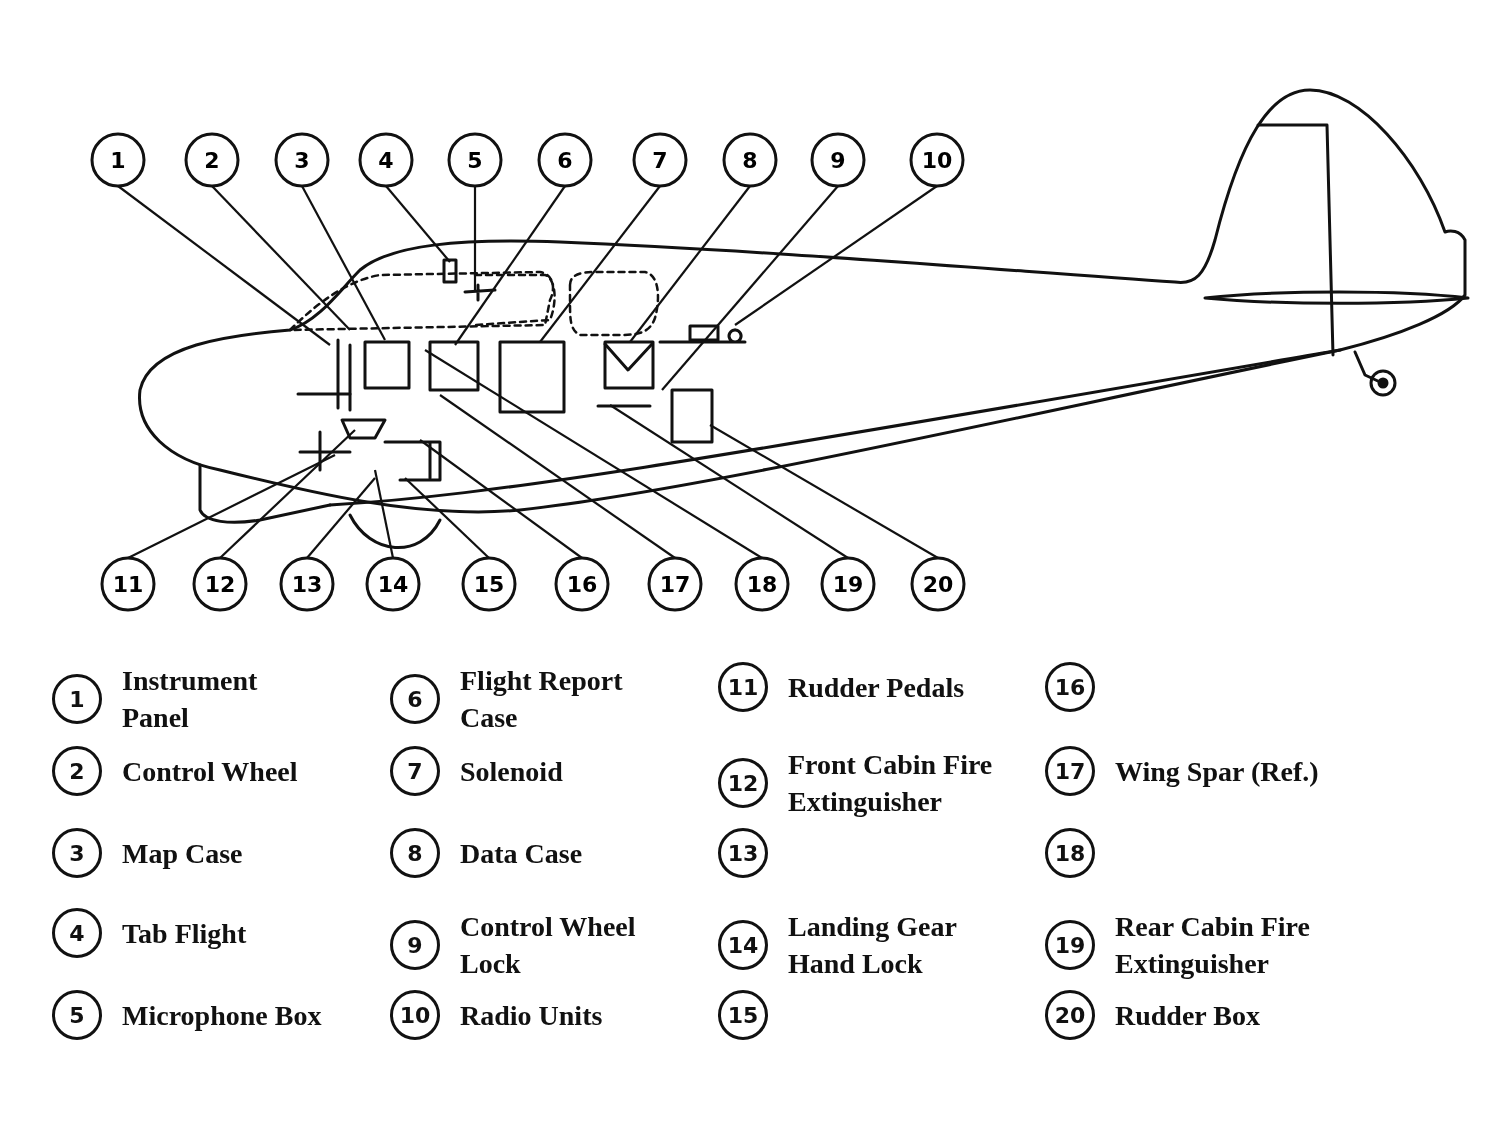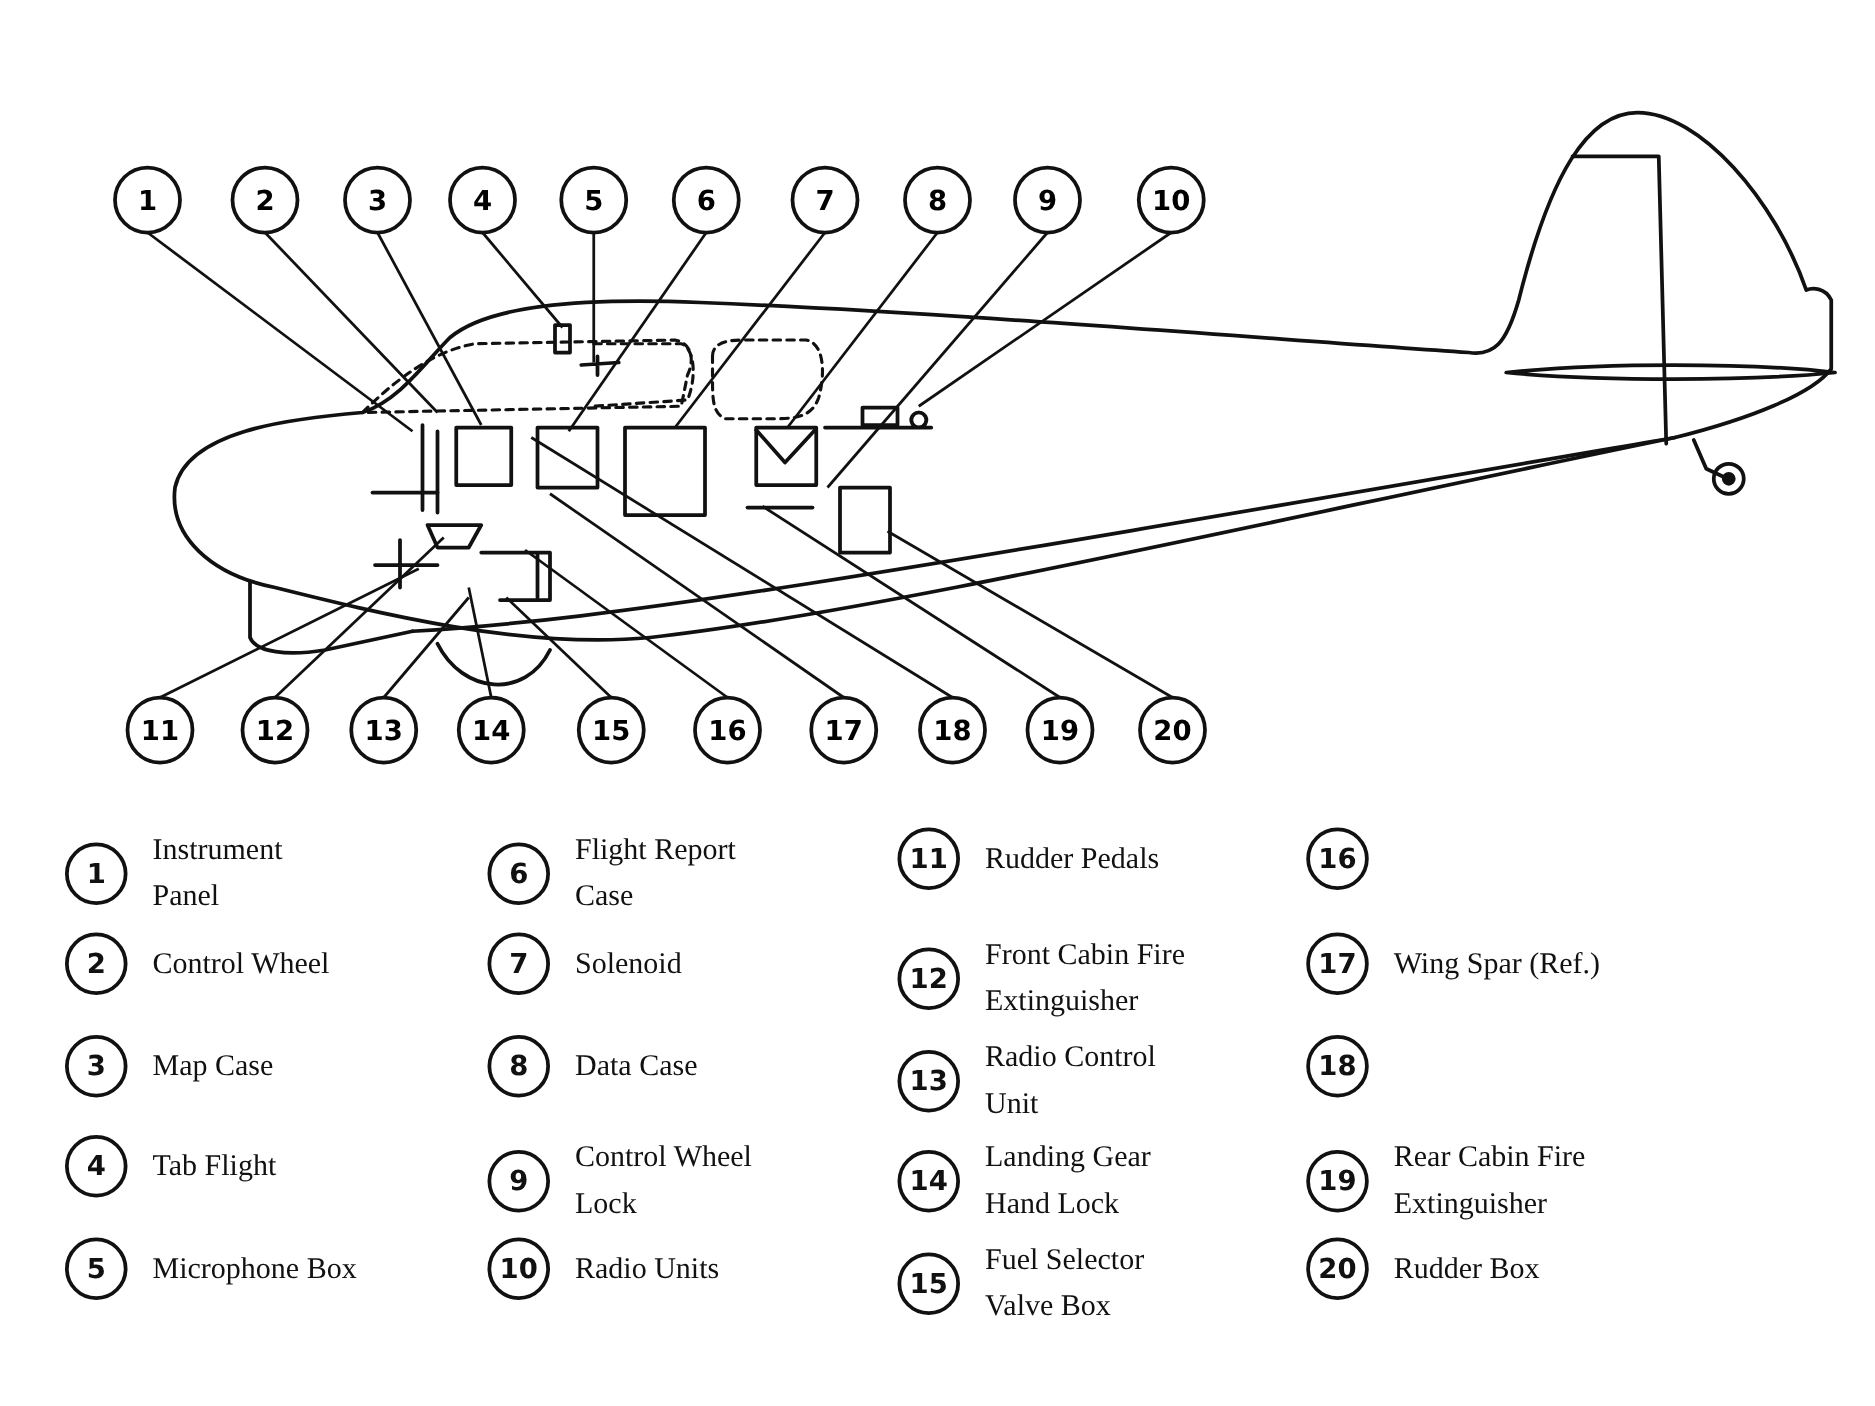--- a/index.html
+++ b/index.html
@@ -1,20 +1,20 @@
 <!DOCTYPE html>
 <html><head>
 <meta charset="utf-8">
 <style>
   html, body { margin:0; padding:0; background:#ffffff; }
   body { width:1500px; height:1125px; position:relative; overflow:hidden; font-family:"Liberation Serif", serif; color:#111; }
   #diagram { position:absolute; left:0; top:0; width:1500px; height:620px; }
   .legend-item { position:absolute; display:flex; align-items:center; }
   .legend-num { width:50px; height:50px; border:3px solid #111; border-radius:50%; box-sizing:border-box; display:flex; align-items:center; justify-content:center; font-family:"DejaVu Sans", sans-serif; font-weight:bold; font-size:22px; flex:0 0 auto; }
-  .legend-label { margin-left:20px; font-weight:normal; font-size:24px; line-height:37px; white-space:pre-line; }
+  .legend-label { margin-left:20px; font-weight:bold; font-size:28px; line-height:37px; white-space:pre-line; }
   .callout-text { font-family:"DejaVu Sans", sans-serif; font-weight:bold; font-size:22px; }
 </style>
 </head>
 <body>
 
 <svg id="diagram" viewBox="0 0 1500 620" xmlns="http://www.w3.org/2000/svg">
   <g fill="none" stroke="#111" stroke-width="3" stroke-linejoin="round" stroke-linecap="round">
 
     <path d="M290,330 C230,335 150,345 140,390 C135,430 170,460 220,470 C300,490 420,520 520,510 C700,490 1000,420 1340,350 C1400,335 1450,315 1465,295 L1465,240 C1460,230 1450,230 1445,232 C1420,160 1360,90 1310,90 C1270,90 1240,140 1215,240 C1205,275 1195,285 1175,282 C1000,270 760,250 560,242 C460,238 390,245 360,270 C340,290 320,320 290,330 Z"></path>
 
@@ -208,32 +208,28 @@
       <div class="legend-num">11</div>
       <div class="legend-label">Rudder Pedals</div>
     </div>
     <div class="legend-item" style="left: 718px; top: 746px;">
       <div class="legend-num">12</div>
       <div class="legend-label">Front Cabin Fire
 Extinguisher</div>
     </div>
     <div class="legend-item" style="left: 718px; top: 828px;">
       <div class="legend-num">13</div>
-      <div class="legend-label">Radio Control
-Unit</div>
     </div>
     <div class="legend-item" style="left: 718px; top: 908px;">
       <div class="legend-num">14</div>
       <div class="legend-label">Landing Gear
 Hand Lock</div>
     </div>
     <div class="legend-item" style="left: 718px; top: 990px;">
       <div class="legend-num">15</div>
-      <div class="legend-label">Fuel Selector
-Valve Box</div>
     </div>
     <div class="legend-item" style="left: 1045px; top: 662px;">
       <div class="legend-num">16</div>
     </div>
     <div class="legend-item" style="left: 1045px; top: 746px;">
       <div class="legend-num">17</div>
       <div class="legend-label">Wing Spar (Ref.)</div>
     </div>
     <div class="legend-item" style="left: 1045px; top: 828px;">
       <div class="legend-num">18</div>

